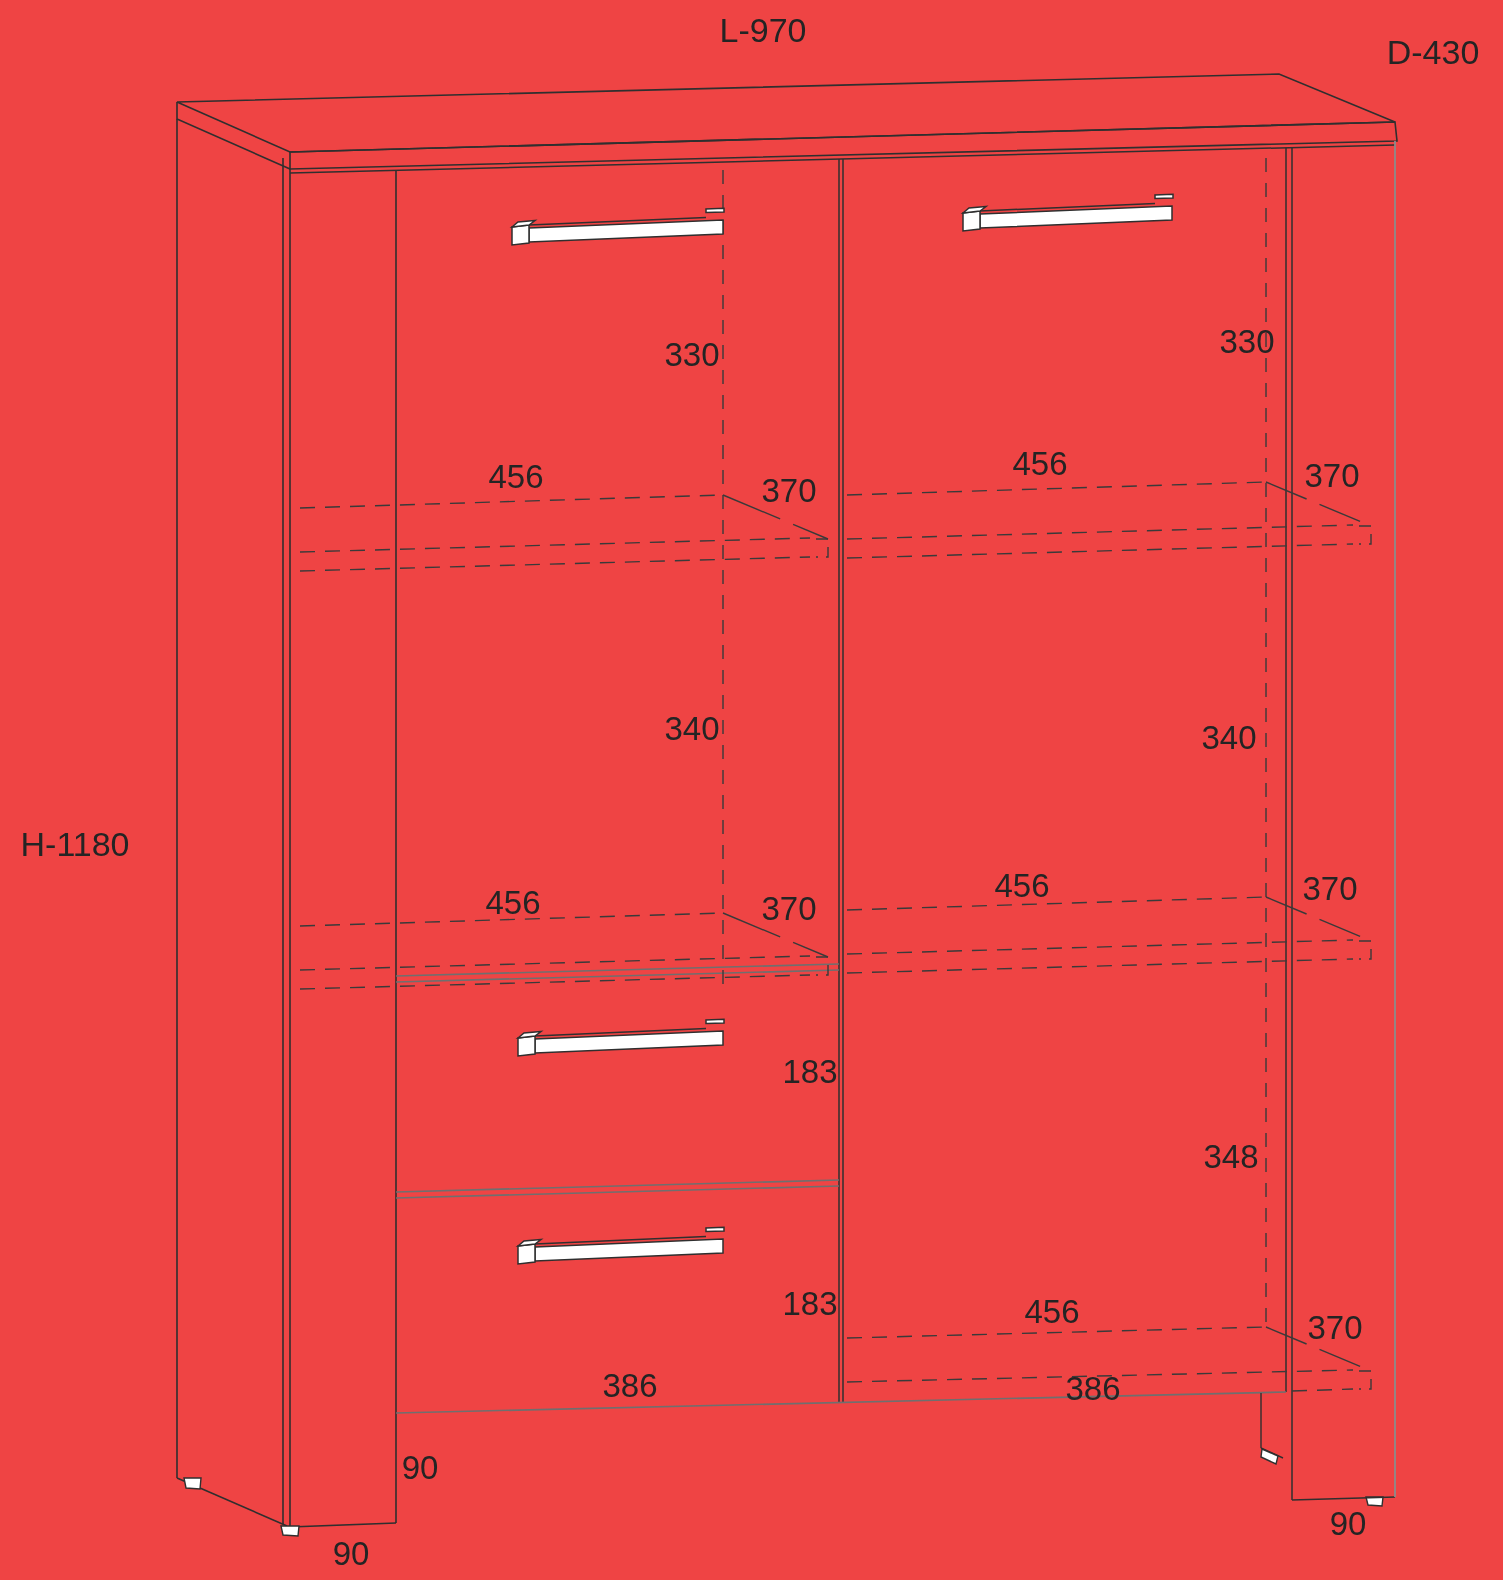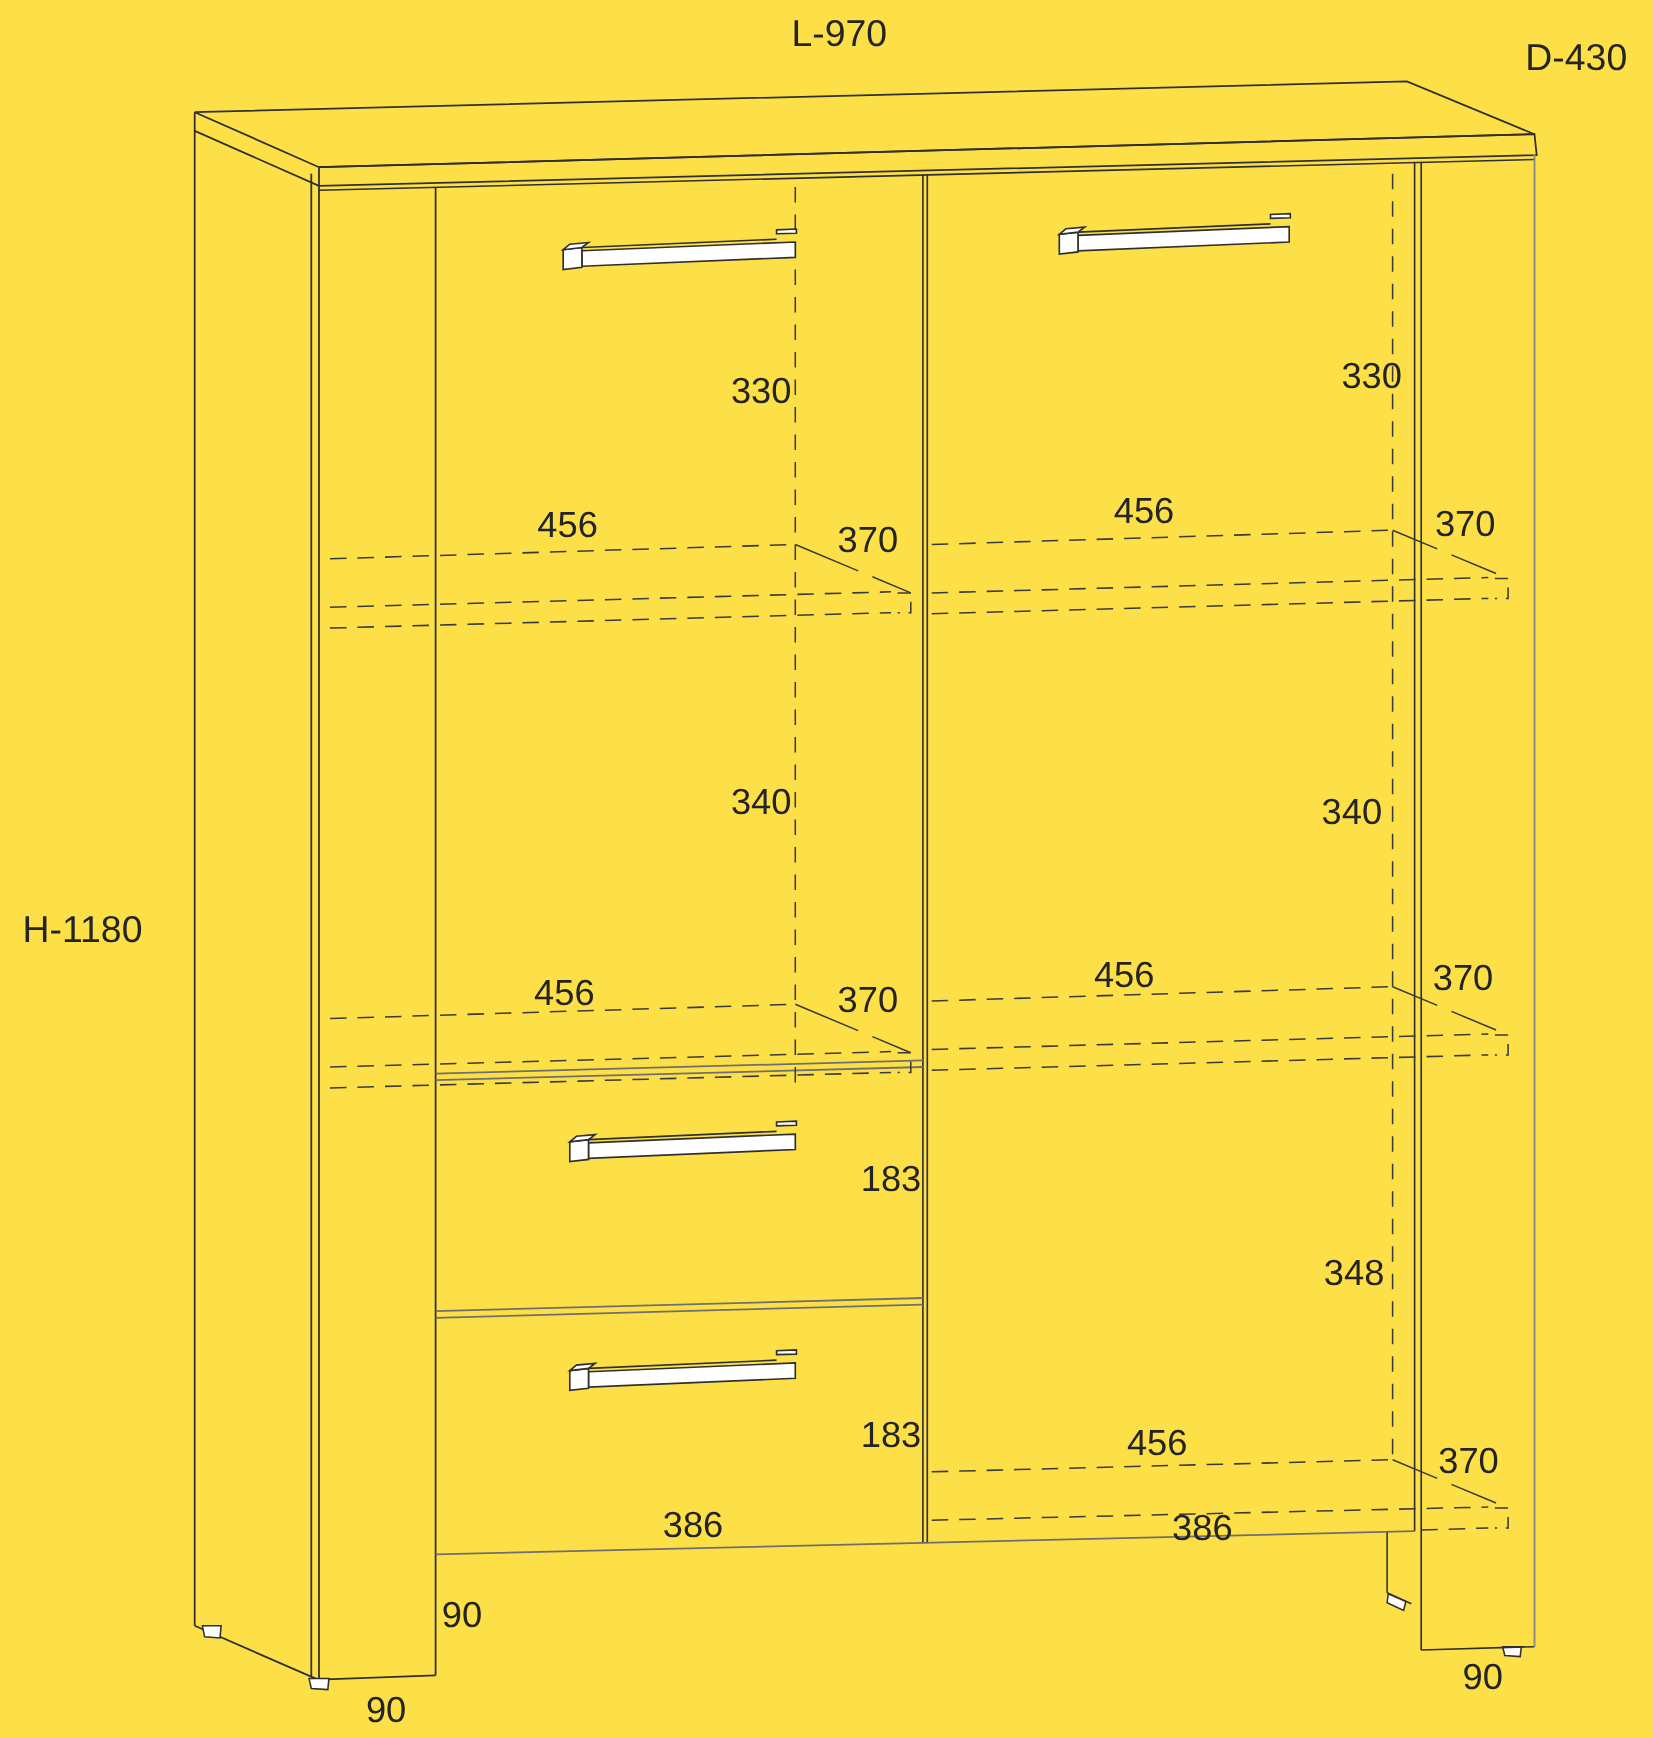--- a/index.html
+++ b/index.html
@@ -1,16 +1,16 @@
 <!DOCTYPE html>
 <html><head>
 <meta charset="utf-8">
 <style>
   html,body{margin:0;padding:0;background:#ffffff;}
-  .stage{position:relative;width:1503px;height:1580px;background:#fde047;overflow:hidden;}
+  .stage{position:relative;width:1503px;height:1580px;background:#ef4444;overflow:hidden;}
   svg{display:block;}
   text{font-family:"Liberation Sans","DejaVu Sans",sans-serif;fill:#242424;}
   .dim{font-size:33px;}
   .dimMain{font-size:34px;}
 </style>
 </head>
 <body>
 
 <div class="stage">
 <svg width="1503" height="1580" viewBox="0 0 1503 1580">

